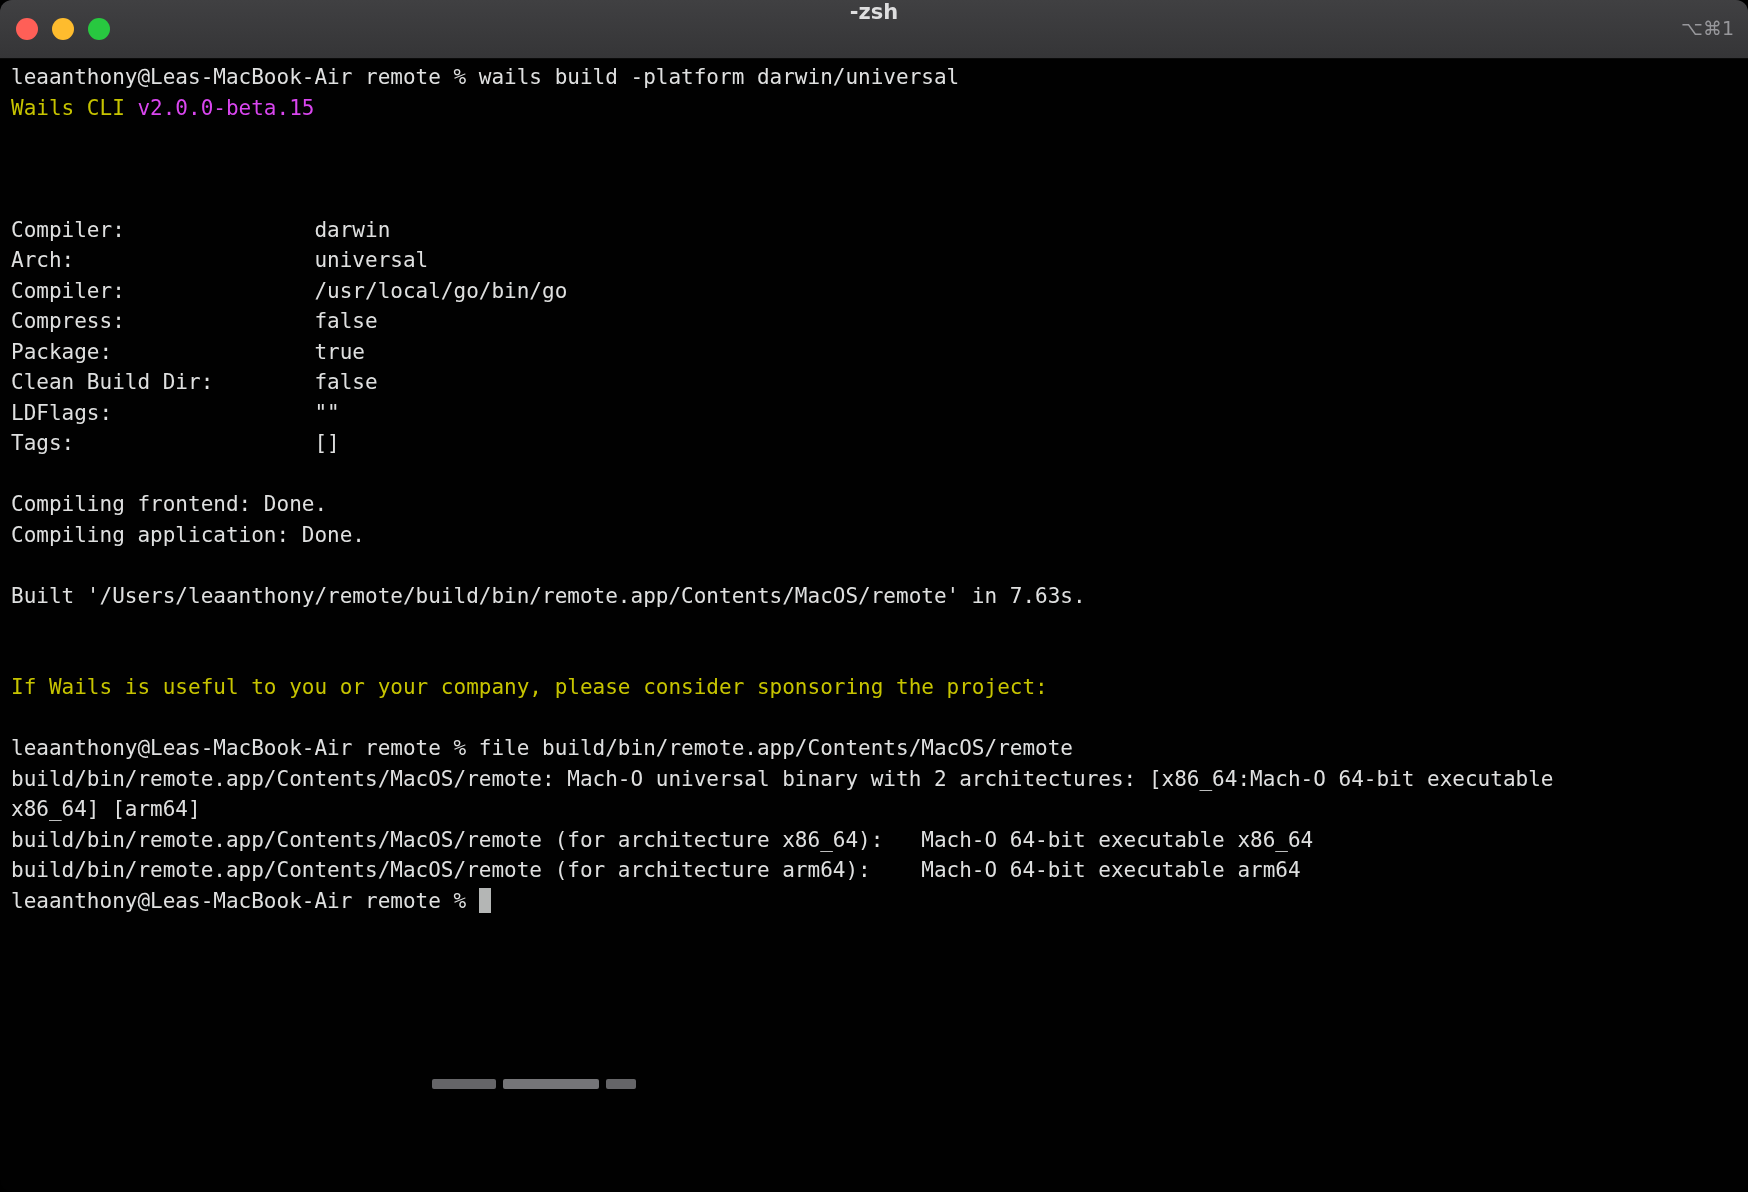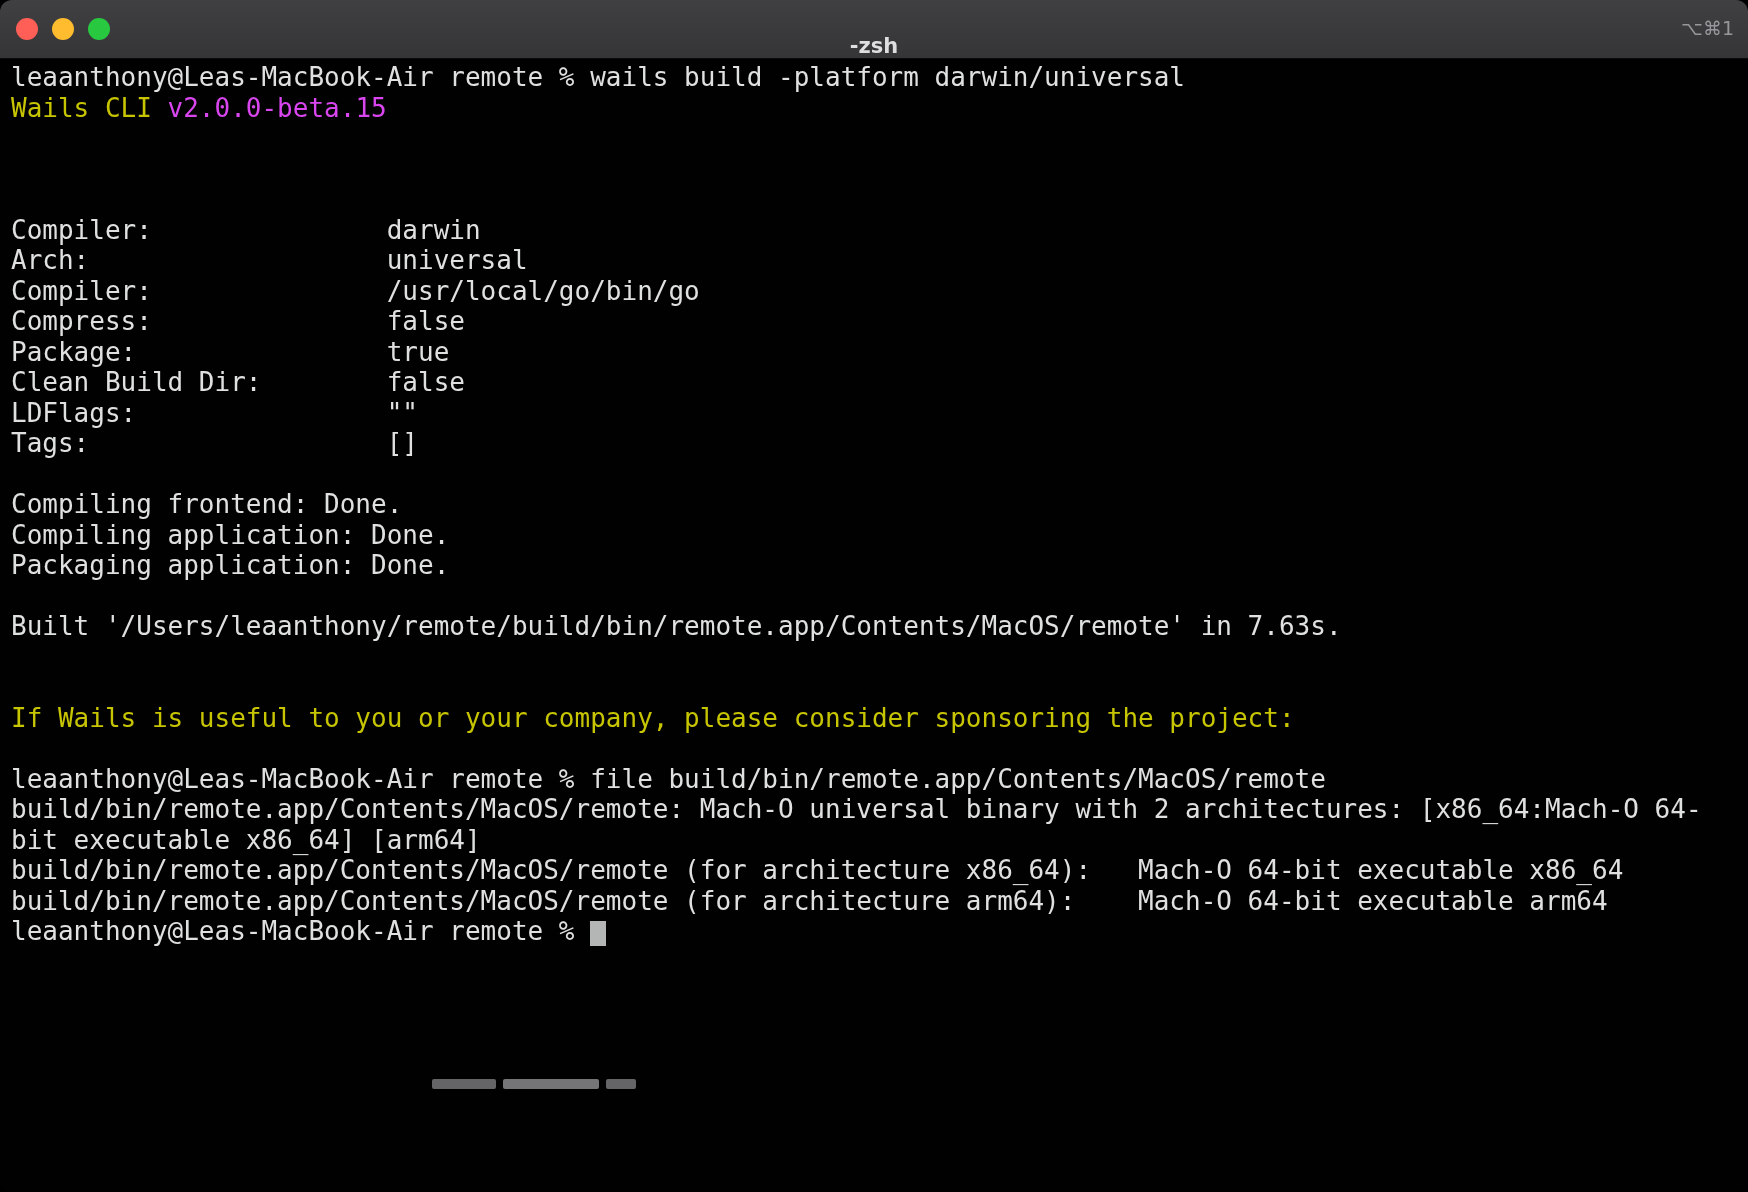--- a/index.html
+++ b/index.html
@@ -18,21 +18,21 @@
     overflow: hidden;
     display: flex; flex-direction: column;
   }
 
   
   .titlebar {
     flex: 0 0 59px;
     position: relative;
     background: linear-gradient(#404042, #353537);
     border-bottom: 1px solid #0a0a0a;
-    display: flex; align-items: flex-end;
+    display: flex; align-items: flex-start;
   }
   .traffic-lights {
     position: absolute; left: 16px; top: 18px;
     display: flex; gap: 14px;
   }
   .light { width: 22px; height: 22px; border-radius: 50%; display: inline-block; }
   .tl-red    { background: #ff5f57; }
   .tl-yellow { background: #febc2e; }
   .tl-green  { background: #28c840; }
   .titlebar-title {
@@ -44,21 +44,21 @@
     position: absolute; right: 14px; top: 17px;
     color: #97979b; font-size: 19px;
     font-family: "DejaVu Sans", "Liberation Sans", sans-serif;
   }
 
   
   .terminal {
     flex: 1;
     padding: 3px 0 0 11px;
     color: #dfe0e0;
-    font-size: 26px;
+    font-size: 21px;
     line-height: 30.5px;
     background: #010101;
   }
   .line {
     white-space: pre-wrap;
     overflow-wrap: break-word;
     max-width: 124ch;
     min-height: 30.5px;
   }
   .config-label { display: inline-block; width: 24ch; }
@@ -112,21 +112,20 @@
     <div class="line"><span class="config-label">Compress:</span><span>false</span></div>
     <div class="line"><span class="config-label">Package:</span><span>true</span></div>
     <div class="line"><span class="config-label">Clean Build Dir:</span><span>false</span></div>
     <div class="line"><span class="config-label">LDFlags:</span><span>""</span></div>
     <div class="line"><span class="config-label">Tags:</span><span>[]</span></div>
 
     <div class="line"></div>
 
     <div class="line">Compiling frontend: Done.</div>
     <div class="line">Compiling application: Done.</div>
-    <div class="line">Packaging application: Done.</div>
 
     <div class="line"></div>
 
     <div class="line">Built '/Users/leaanthony/remote/build/bin/remote.app/Contents/MacOS/remote' in 7.63s.</div>
 
     <div class="line"></div>
     <div class="line"></div>
 
     <div class="line txt-yellow">If Wails is useful to you or your company, please consider sponsoring the project:</div>
 

